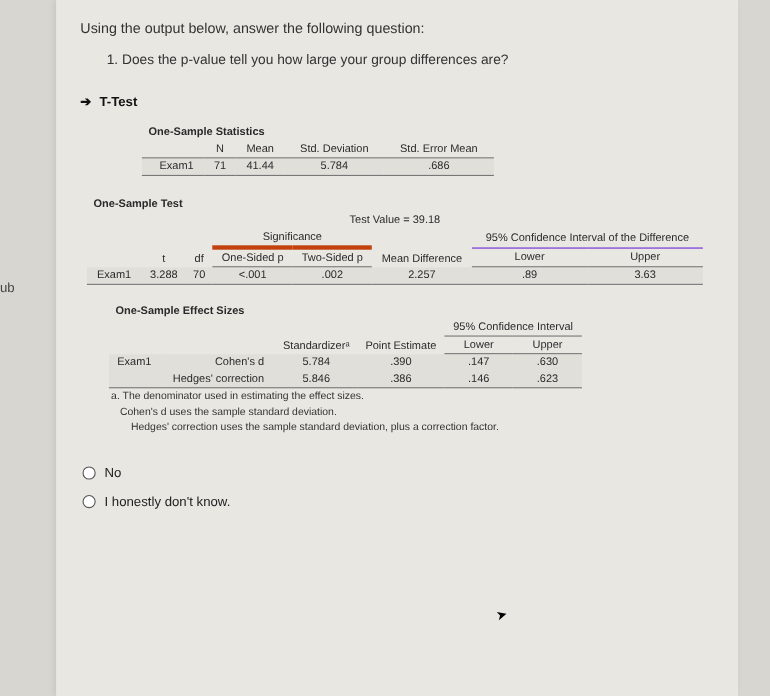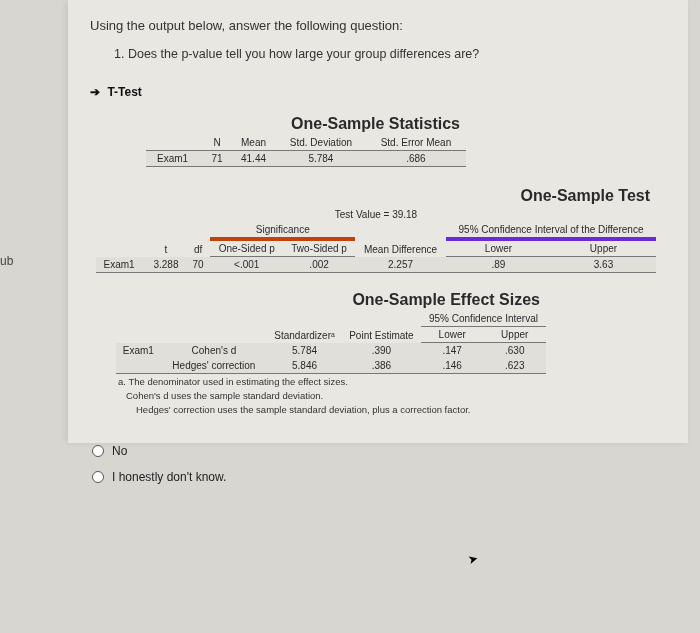--- a/index.html
+++ b/index.html
@@ -9,24 +9,24 @@
     height: 633px;
     background: #d8d6d1;
     font-family: Arial, sans-serif;
     font-size: 11px;
     color: #2a2a2a;
     overflow: hidden;
     position: relative;
   }
   .page {
     position: absolute;
-    left: 68px;
+    left: 51px;
     top: 0;
     width: 620px;
-    height: 443px;
+    height: 633px;
     background: #e9e7e2;
     padding: 18px 22px 10px 22px;
     box-shadow: -2px 0 6px rgba(0,0,0,0.08);
   }
   .left-tab {
     position: absolute;
     left: 0;
     top: 254px;
     font-size: 12px;
     color: #444;
@@ -49,36 +49,36 @@
     margin-bottom: 14px;
   }
   .arrow {
     display: inline-block;
     margin-right: 4px;
     font-size: 12px;
   }
   .stats-block { margin-left: 6px; }
   .tbl-title {
     font-weight: bold;
-    font-size: 16px;
-    text-align: right;
+    font-size: 10px;
+    text-align: left;
     margin: 20px 0 0 0;
   }
   table {
     border-collapse: collapse;
     font-size: 10px;
   }
   th, td {
     padding: 2px 6px;
     text-align: center;
     white-space: nowrap;
   }
   .hdr-bot td, .hdr-bot th { border-bottom: 1px solid #777; }
   .row-bot td { border-bottom: 1px solid #777; }
-  .lbl { text-align: center; padding-right: 10px; }
+  .lbl { text-align: right; padding-right: 10px; }
   .shade { background: rgba(0,0,0,0.03); }
 
   
   .t1 { margin-left: 50px; width: 320px; }
   
   .t2 { margin-top: 18px; width: 560px; }
   .t2 .subtitle { text-align:center; font-size:10px;margin-top:45px; }
   
   .t3 { margin-top: 16px; width: 430px; margin-left: 20px; }
   .footnote {
@@ -161,21 +161,21 @@
           </tr>
       <tr>
             <td colspan="8" class="subtitle">Test Value = 39.18</td>
           </tr>
       <tr>
         <td rowspan="2"></td>
         <td rowspan="2" style="vertical-align:bottom">t</td>
         <td rowspan="2" style="vertical-align:bottom">df</td>
         <td colspan="2" style="border-bottom:4px solid #c2410c">Significance</td>
         <td rowspan="2" style="vertical-align:bottom">Mean Difference</td>
-        <td colspan="2" style="border-bottom:4px solid #6d28d9">95% Confidence Interval of the Difference</td>
+        <td colspan="2" style="border-bottom:1px solid #6d28d9">95% Confidence Interval of the Difference</td>
       </tr>
       <tr class="hdr-bot">
         <td>One-Sided p</td>
         <td>Two-Sided p</td>
         <td>Lower</td>
         <td>Upper</td>
       </tr>
       <tr class="row-bot shade">
         <td class="lbl">Exam1</td>
         <td>3.288</td>

